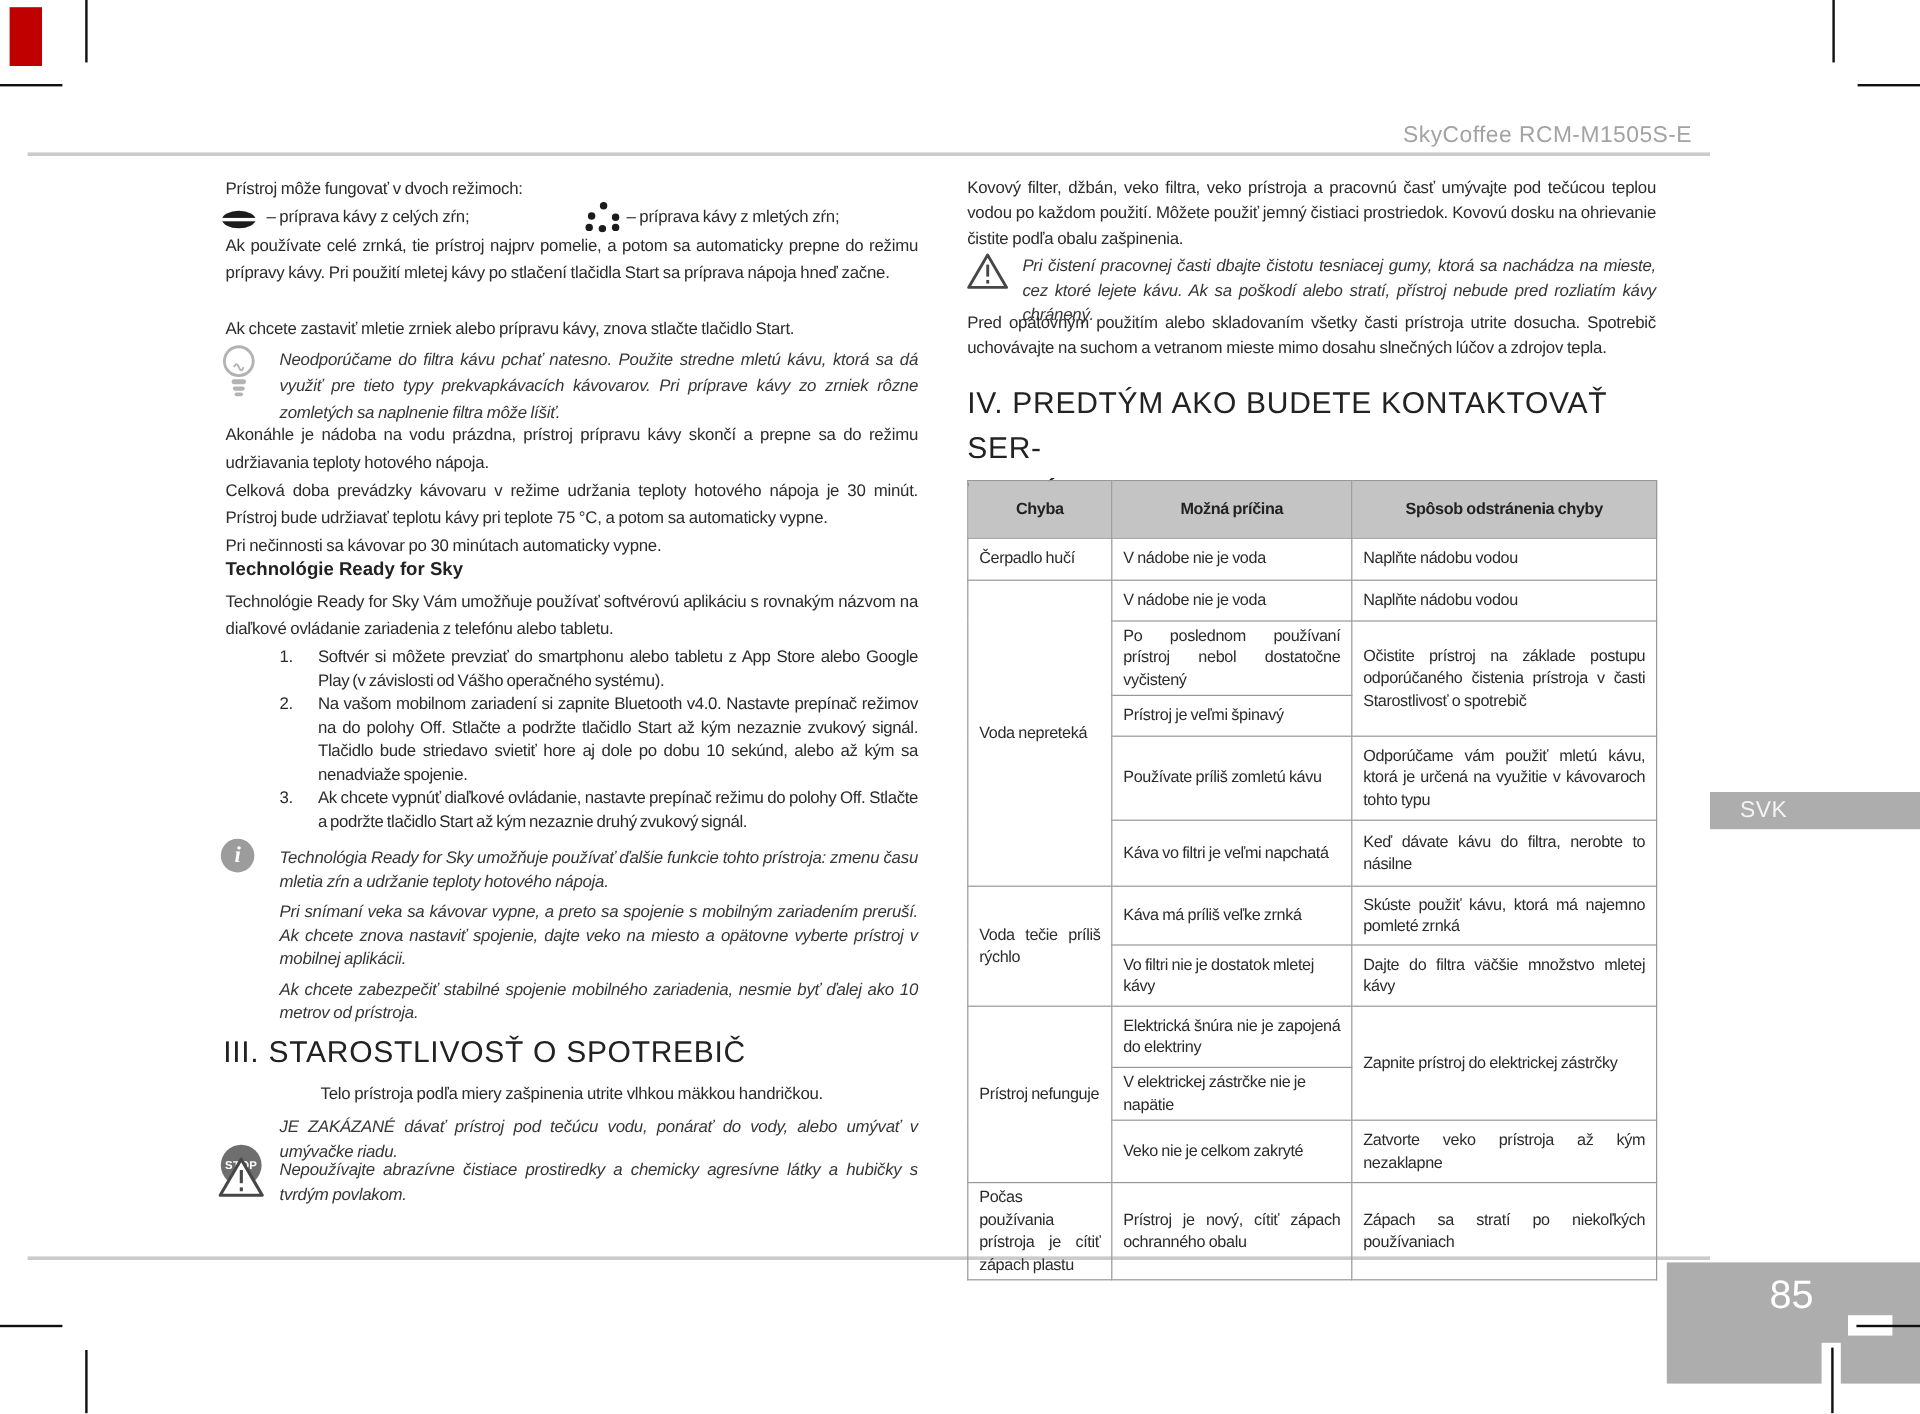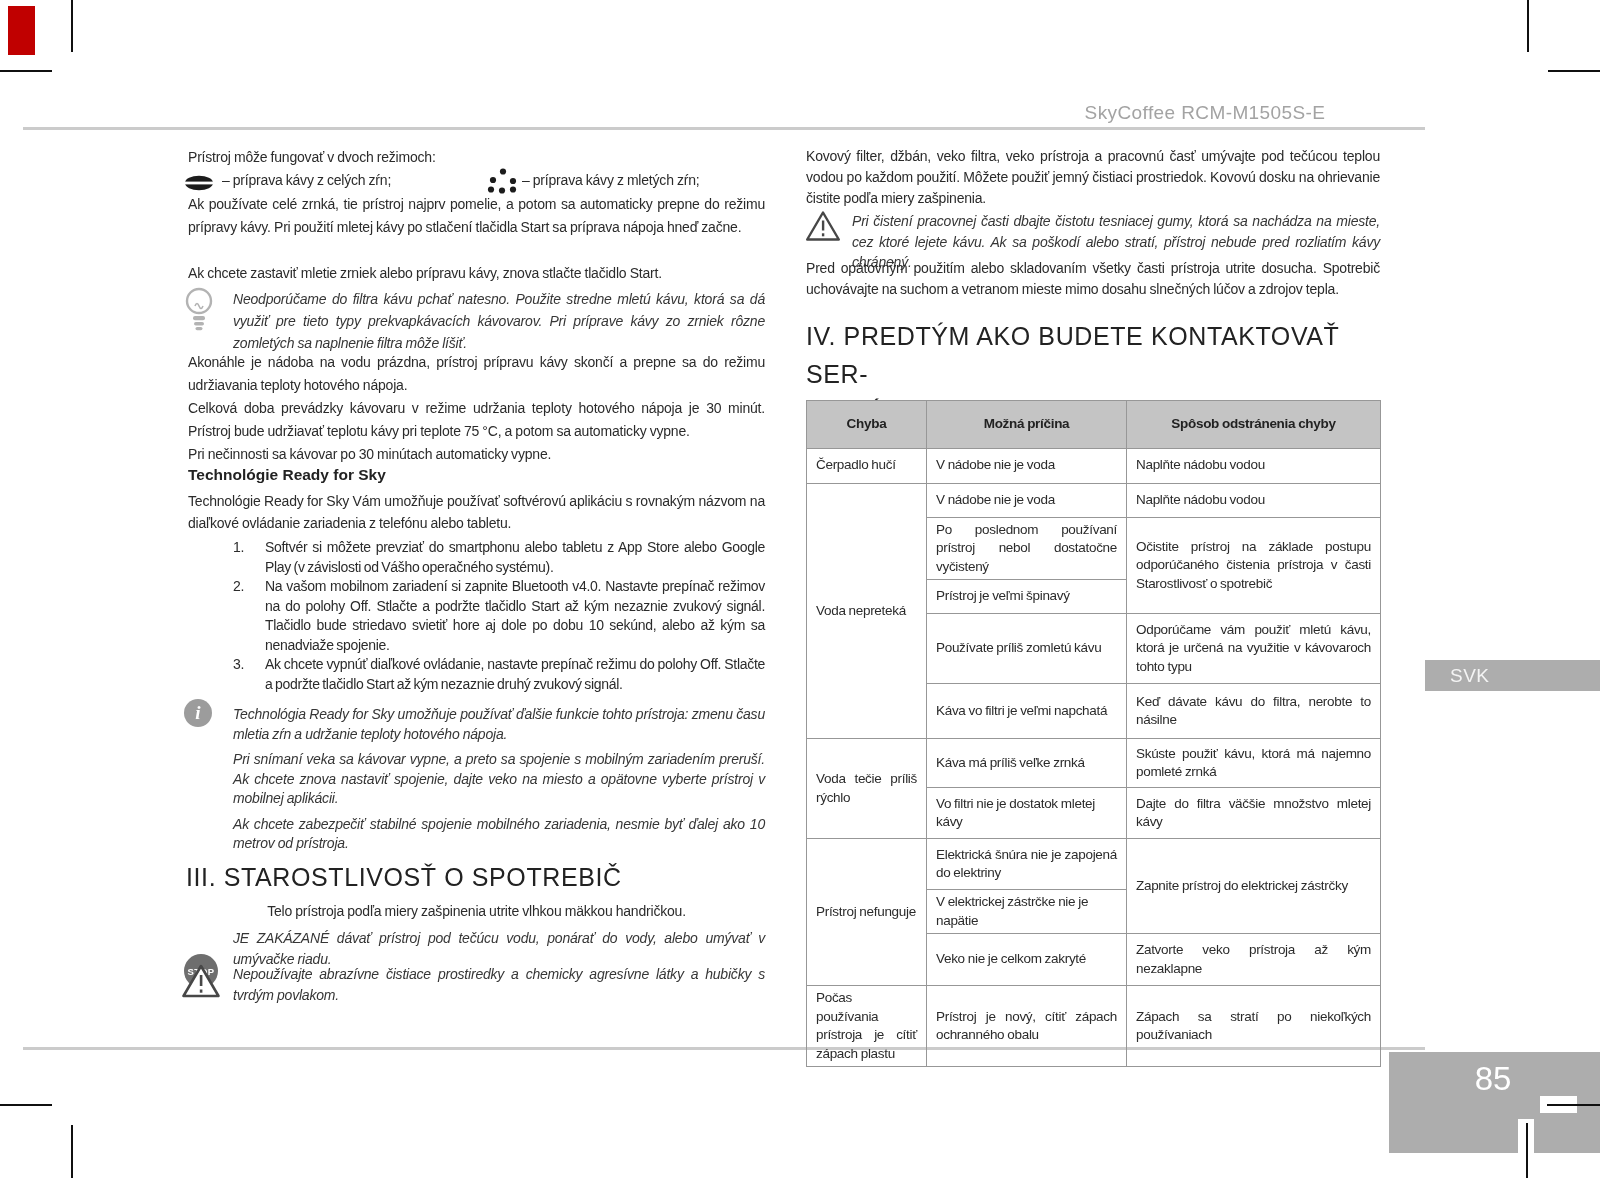--- a/index.html
+++ b/index.html
@@ -7,21 +7,21 @@
         font-family:"Liberation Sans",sans-serif;color:#2b2b2b;}
   .abs{position:absolute;}
   .body-text{font-size:14px;line-height:23px;letter-spacing:-0.2px;word-spacing:-0.5px;
              text-align:justify;color:#2b2b2b;}
   .note-text{font-size:14px;line-height:22px;font-style:italic;letter-spacing:-0.2px;
              word-spacing:-0.5px;text-align:justify;color:#363636;}
   .note-sm{line-height:19.5px;}
   .note-sm p{margin:0 0 6px 0;}
   .h-big{font-size:25px;line-height:38px;letter-spacing:0.6px;color:#222;white-space:pre-line;}
   .sub-h{font-size:15.5px;font-weight:bold;color:#222;}
-  .brand{font-size:19px;color:#a3a3a3;letter-spacing:0.4px;text-align:center;}
+  .brand{font-size:19px;color:#a3a3a3;letter-spacing:0.4px;text-align:right;}
   .rule{background:#cbcbcb;height:3px;}
   .mark{background:#101010;}
   .olist{font-size:14px;line-height:19.5px;letter-spacing:-0.3px;word-spacing:-1px;
          text-align:justify;color:#2b2b2b;}
   .li{display:flex;}
   .li .num{width:32px;flex:0 0 32px;}
   .li .txt{flex:1;}
   
   table.trouble{border-collapse:collapse;table-layout:fixed;width:574px;
                 font-size:13.5px;line-height:18.5px;letter-spacing:-0.3px;word-spacing:-0.5px;}
@@ -133,21 +133,21 @@
 
   <div class="abs" style="left:181px;top:962px;">
     <svg width="40" height="38">
       <path d="M20 4 L37.5 34 L2.5 34 Z" fill="#fff" stroke="#474747" stroke-width="2.6" stroke-linejoin="round"></path>
       <rect x="18.8" y="13" width="2.6" height="11" fill="#474747"></rect>
       <rect x="18.8" y="27.5" width="2.6" height="3.2" fill="#474747"></rect>
     </svg>
   </div>
   <div class="abs note-text" style="left:233px;top:964px;width:532px;line-height:21px;">Nepoužívajte abrazívne čistiace prostiredky a chemicky agresívne látky a hubičky s tvrdým povlakom.</div>
 
-  <div class="abs body-text" style="left:806px;top:146px;width:574px;line-height:21px;">Kovový filter, džbán, veko filtra, veko prístroja a pracovnú časť umývajte pod tečúcou teplou vodou po každom použití. Môžete použiť jemný čistiaci prostriedok. Kovovú dosku na ohrievanie čistite podľa miery zašpinenia.</div>
+  <div class="abs body-text" style="left:806px;top:146px;width:574px;line-height:21px;">Kovový filter, džbán, veko filtra, veko prístroja a pracovnú časť umývajte pod tečúcou teplou vodou po každom použití. Môžete použiť jemný čistiaci prostriedok. Kovovú dosku na ohrievanie čistite podľa obalu zašpinenia.</div>
 
   <div class="abs" style="left:805px;top:209px;">
     <svg width="36" height="34">
       <path d="M18 3.5 L33.8 30.5 L2.2 30.5 Z" fill="#fff" stroke="#474747" stroke-width="2.4" stroke-linejoin="round"></path>
       <rect x="16.9" y="11.5" width="2.4" height="10" fill="#474747"></rect>
       <rect x="16.9" y="24.3" width="2.4" height="3" fill="#474747"></rect>
     </svg>
   </div>
   <div class="abs note-text" style="left:852px;top:211px;width:528px;line-height:20.5px;">Pri čistení pracovnej časti dbajte čistotu tesniacej gumy, ktorá sa nachádza na mieste, cez ktoré lejete kávu. Ak sa poškodí alebo stratí, přístroj nebude pred rozliatím kávy chránený.</div>
 

